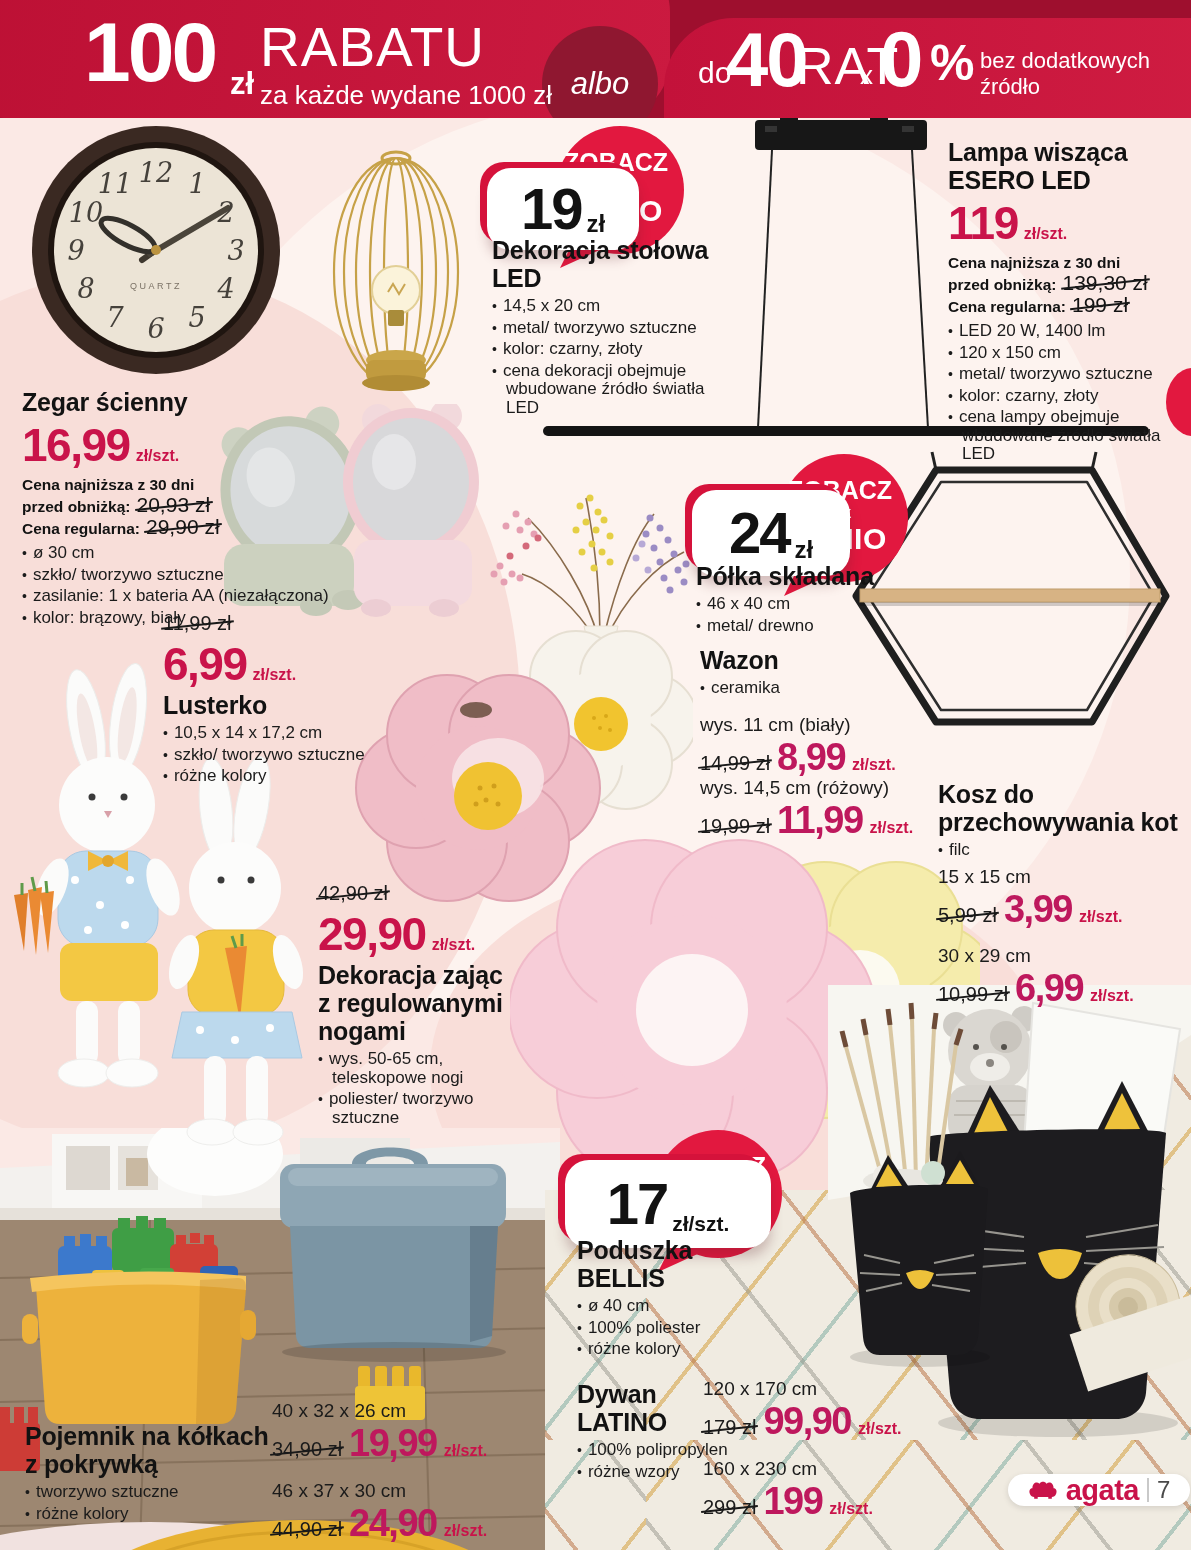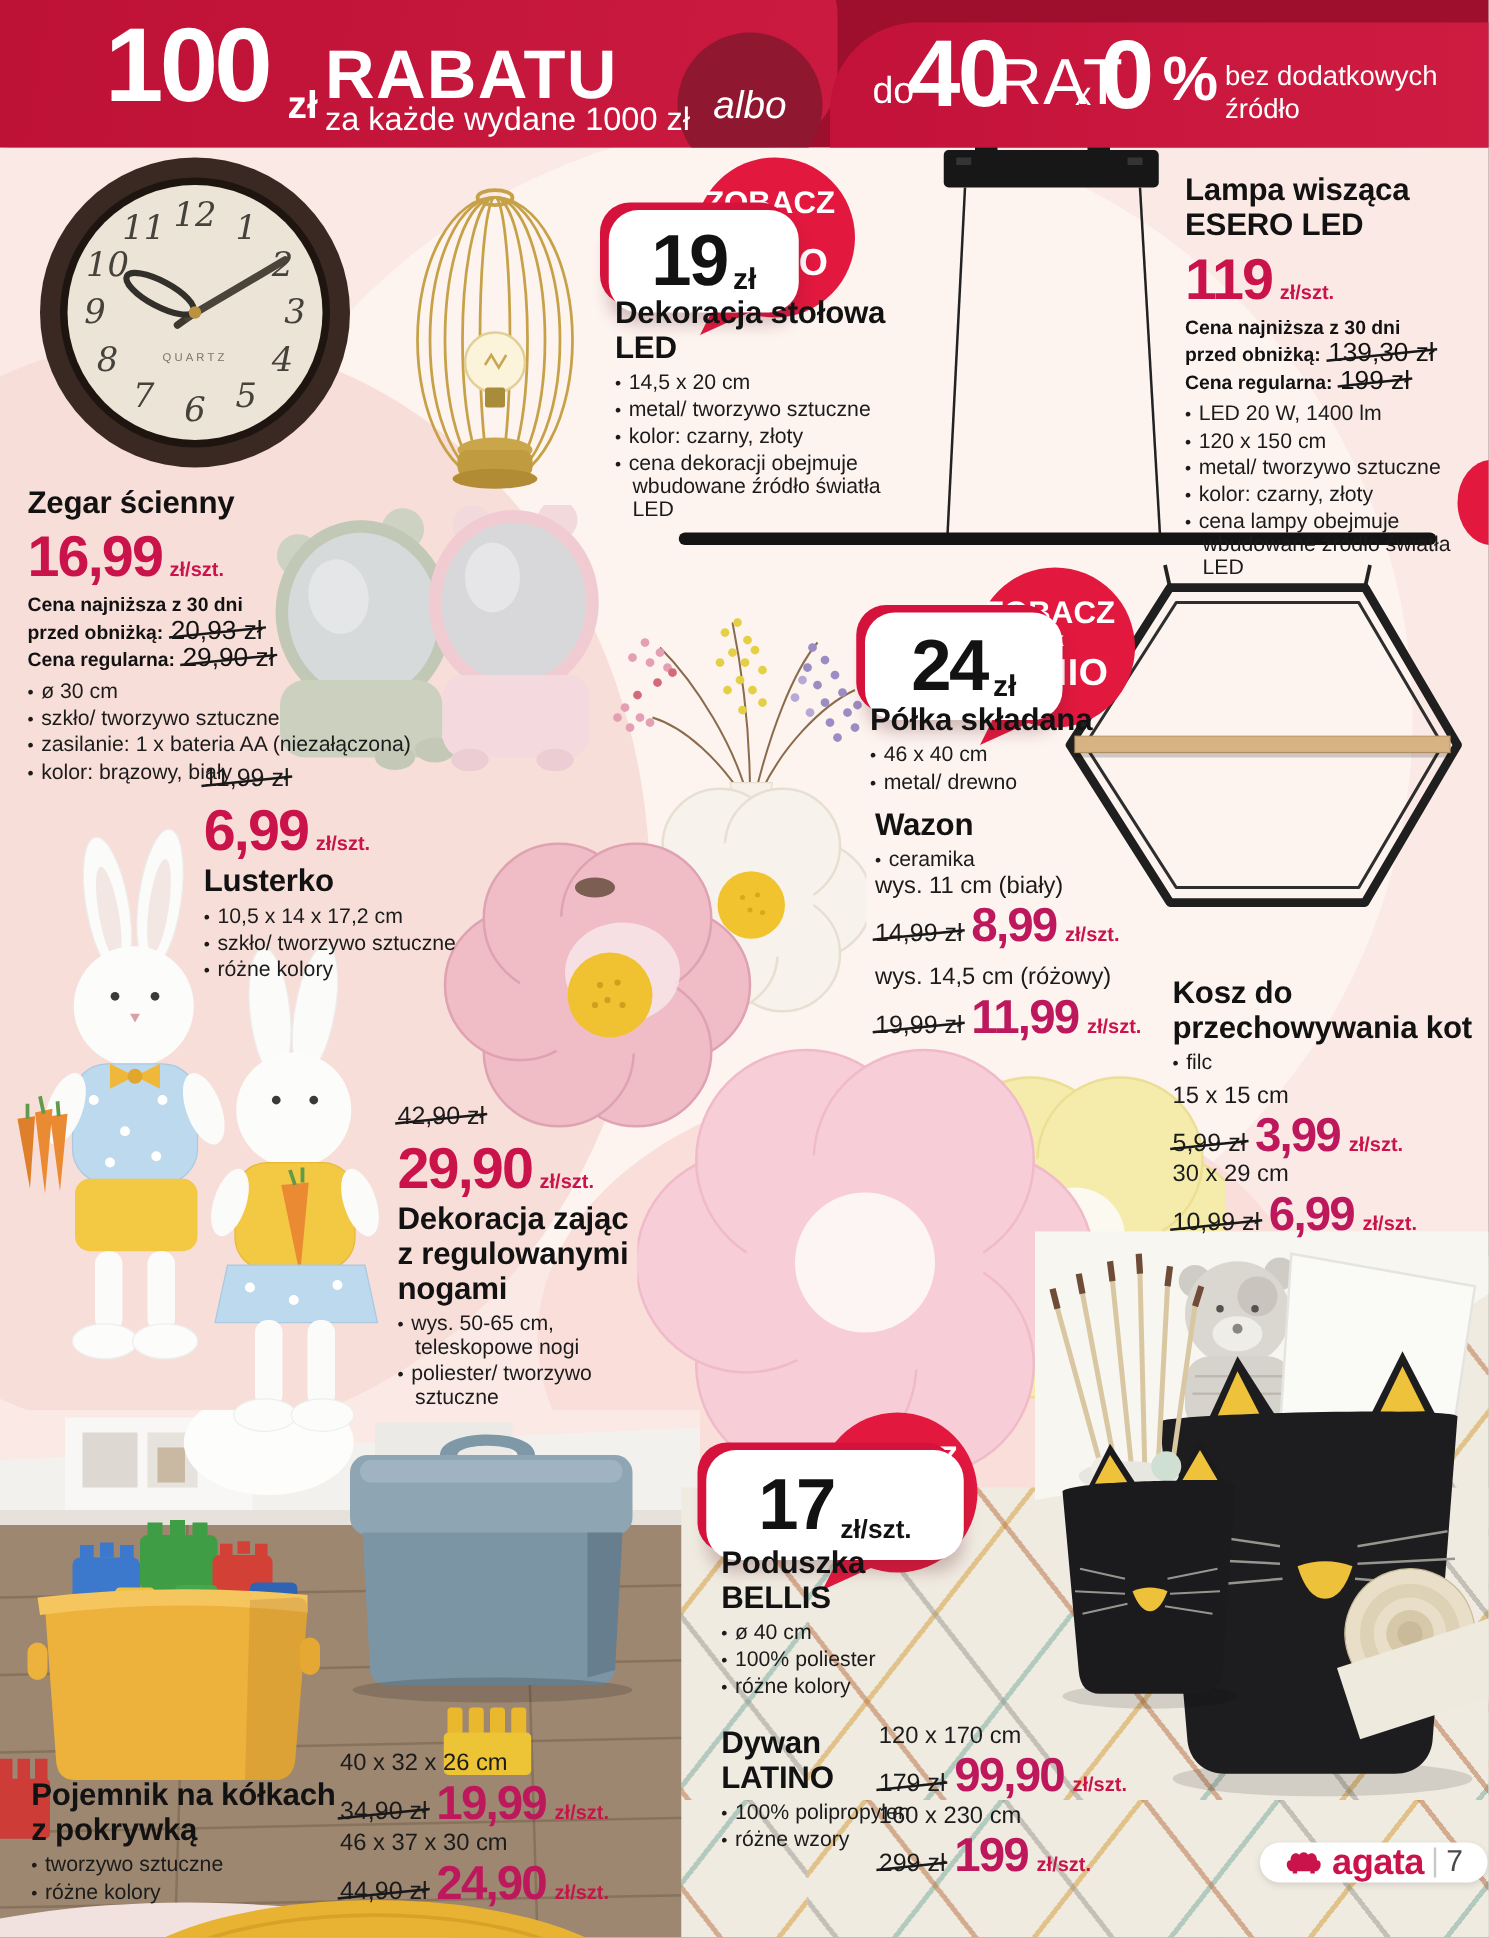--- a/index.html
+++ b/index.html
@@ -16,21 +16,21 @@
   .hdr-left{position:absolute;left:-50px;top:-46px;width:720px;height:164px;border-radius:58px;
             background:linear-gradient(100deg,#bc1034,#cb1a40);}
   .hdr-right{position:absolute;left:664px;top:18px;width:600px;height:130px;border-radius:70px 0 0 0;
              background:linear-gradient(90deg,#c3123a,#d01d42);}
   .albo-circle{position:absolute;left:542px;top:26px;width:116px;height:116px;border-radius:50%;background:#8f1730;
                display:flex;align-items:center;justify-content:center;}
   .albo-circle span{font-style:italic;font-size:31px;color:#fff;}
   .hdr .t{position:absolute;color:#fff;line-height:1;}
   .h-amount{left:84px;top:10px;font-size:84px;font-weight:bold;letter-spacing:-3px;}
   .h-unit{left:230px;top:68px;font-size:31px;font-weight:bold;}
-  .h-rabatu{left:260px;top:32px;font-size:55px;font-weight:700;letter-spacing:1px;}
+  .h-rabatu{left:260px;top:20px;font-size:55px;font-weight:400;letter-spacing:1px;}
   .h-sub{left:260px;top:82px;font-size:26px;}
   .h-sub b{font-weight:normal;}
   .h-do{left:698px;top:58px;font-size:30px;}
   .h-40{left:726px;top:22px;font-size:76px;font-weight:bold;letter-spacing:-2px;}
   .h-rat{left:796px;top:40px;font-size:52px;letter-spacing:1px;}
   .h-x{left:860px;top:62px;font-size:26px;}
   .h-0{left:880px;top:20px;font-size:78px;font-weight:bold;}
   .h-pct{left:930px;top:38px;font-size:50px;font-weight:bold;}
   .h-n1{left:980px;top:50px;font-size:22px;}
   .h-n2{left:980px;top:76px;font-size:22px;}
@@ -66,21 +66,21 @@
   .cena{font-size:15.5px;font-weight:bold;line-height:20px;color:#121212;margin-top:7px;}
   .cena .row{display:flex;align-items:baseline;gap:6px;}
   .strike{position:relative;display:inline-block;white-space:nowrap;}
   .strike::after{content:"";position:absolute;left:-2px;right:-2px;top:52%;height:2.4px;background:#191919;transform:rotate(-6deg);}
   .cena .strike{font-size:21px;font-weight:400;}
   .oldrow{font-size:20px;color:#1b1b1b;}
   .size-l{font-size:19px;color:#1b1b1b;}
   .prow{display:flex;align-items:baseline;gap:7px;margin-top:2px;}
   .prow .old{font-size:20px;color:#1b1b1b;}
   .prow .v{font-size:38px;font-weight:bold;color:#be185d;letter-spacing:-1.5px;line-height:1.05;}
-  .mt4{margin-top:4px;}.mt6{margin-top:6px;}.mt8{margin-top:0;}.mt10{margin-top:10px;}
+  .mt4{margin-top:4px;}.mt6{margin-top:6px;}.mt8{margin-top:16px;}.mt10{}
   #b-dekoracja{left:492px;top:236px;width:228px;}
   #b-lampa{left:948px;top:138px;width:246px;}
   #b-zegar{left:22px;top:388px;width:312px;}
   #b-polka{left:696px;top:562px;width:230px;}
   #b-lusterko{left:163px;top:612px;width:250px;}
   #b-wazon{left:700px;top:646px;width:280px;}
   #b-kosz{left:938px;top:780px;width:256px;}
   #b-zajac{left:318px;top:882px;width:206px;}
   #b-poduszka{left:577px;top:1236px;width:214px;}
   #b-dywan{left:577px;top:1380px;width:200px;}

